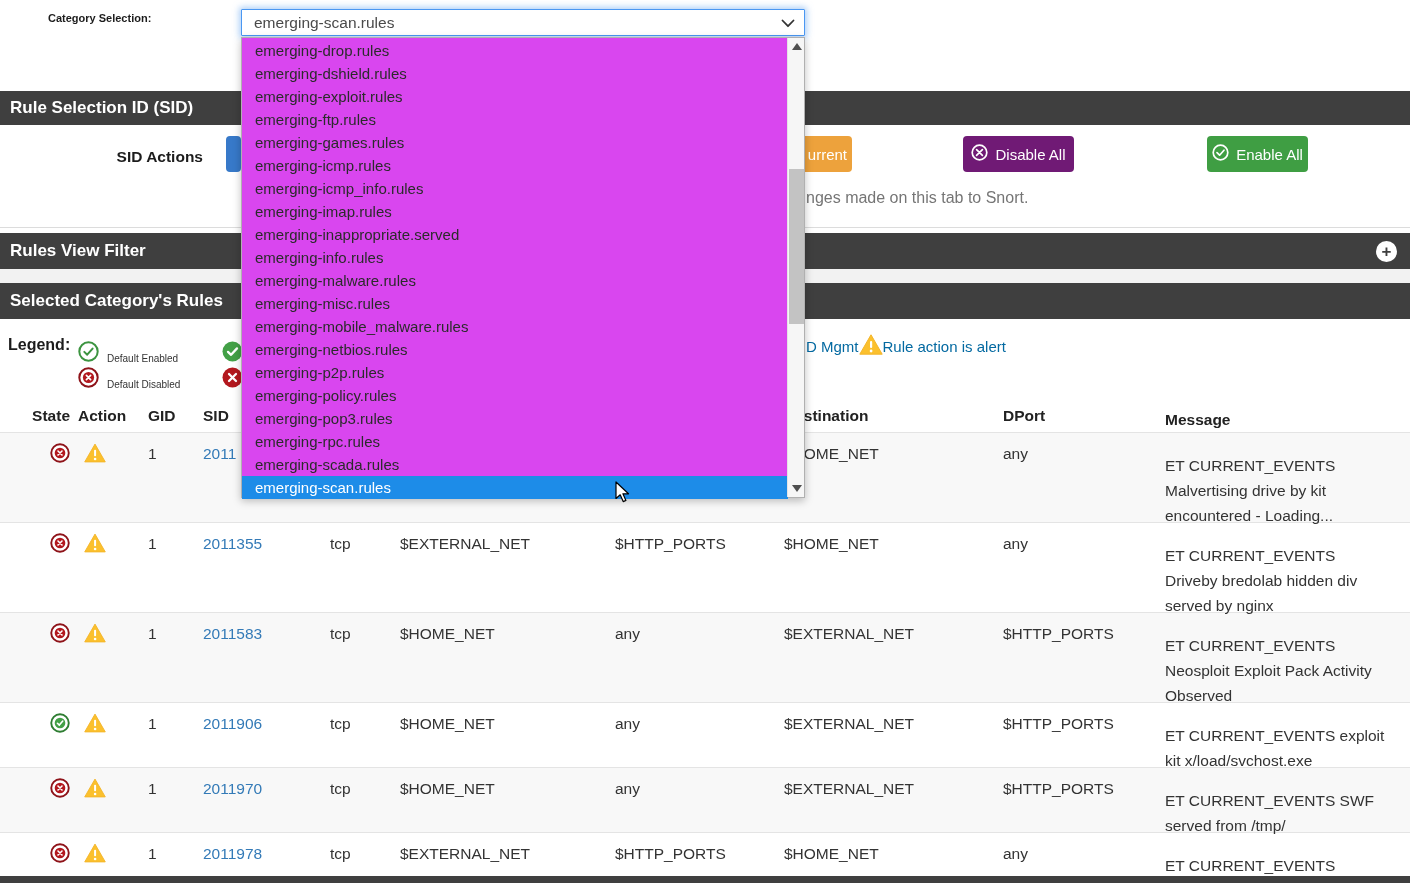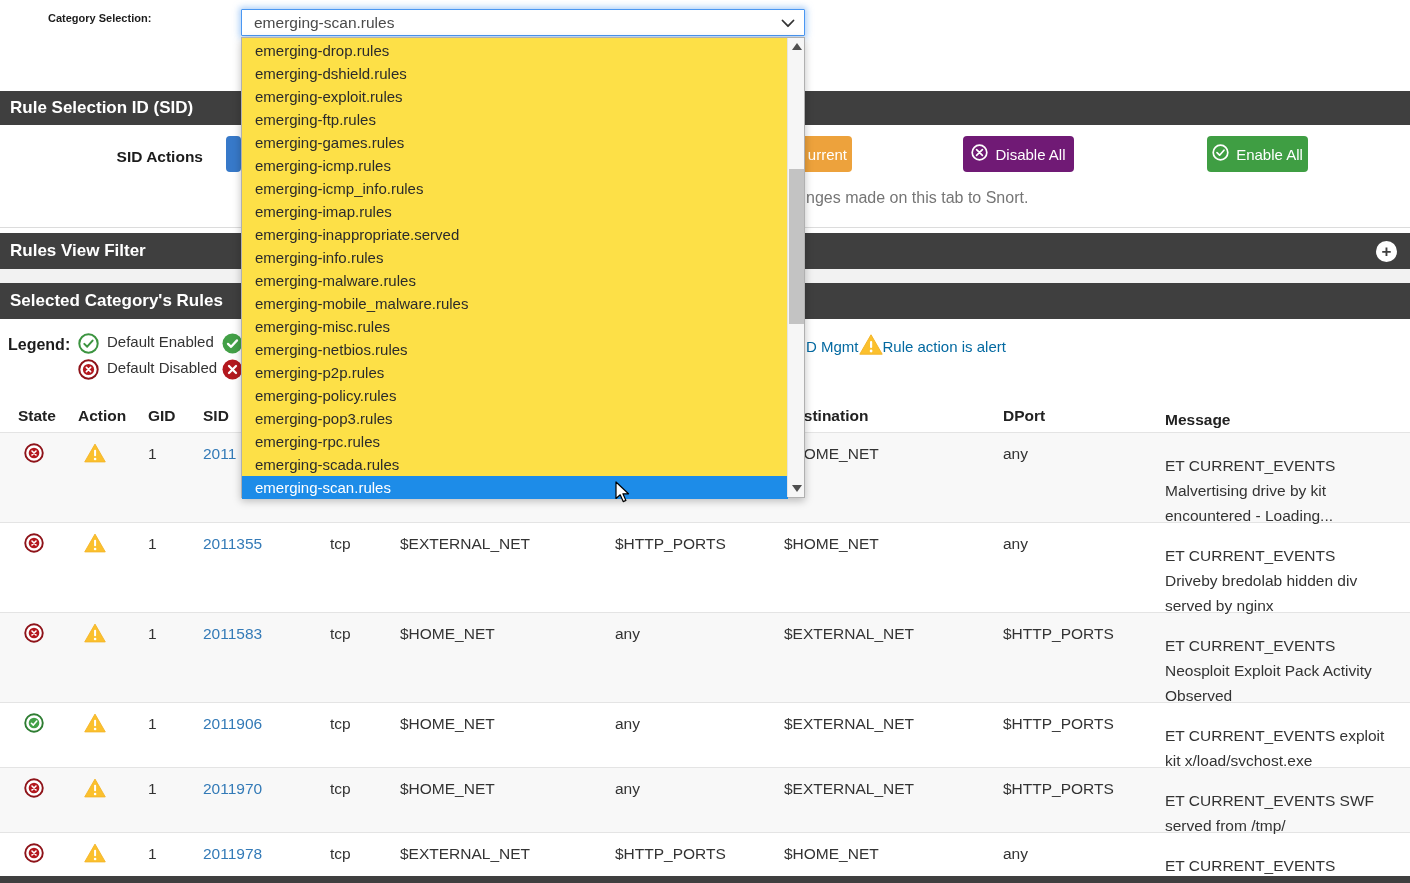--- a/index.html
+++ b/index.html
@@ -30,56 +30,56 @@
   #btn-orange { left: 737px; width: 115px; background: #eda23c; justify-content: flex-end; padding-right: 5px; }
   #btn-disable-all { left: 963px; width: 111px; background: #701a75; }
   #btn-enable-all  { left: 1207px; width: 101px; background: #3f9e43; }
   .btn svg { flex: 0 0 auto; }
 
   .apply-note { position: absolute; left: 806px; top: 189px; font-size: 16px; color: #757575; }
   .panel-divider { position: absolute; left: 0; top: 227px; width: 1410px; height: 1px; background: #dcdcdc; }
 
   
   .legend-label { position: absolute; left: 8px; top: 336px; font-size: 16px; font-weight: bold; color: #1c1c1c; }
-  .legend-item { position: absolute; display: flex; align-items: flex-start; gap: 8px; font-size: 15px; color: #333; }
+  .legend-item { position: absolute; display: flex; align-items: flex-end; gap: 8px; font-size: 10px; color: #333; margin-top: 8px; }
   .li-en  { left: 78px; top: 333px; }
   .li-dis { left: 78px; top: 359px; }
   .li-en-solid  { left: 222px; top: 333px; }
   .li-dis-solid { left: 222px; top: 359px; }
   .legend-right { position: absolute; left: 806px; top: 334px; display: flex; align-items: center; 
                   font-size: 15px; color: #0369a1; }
 
   
   .rules-table { position: absolute; left: 0; top: 399px; width: 1410px; }
   .trow { display: grid; grid-template-columns: 70px 70px 58px 132px 70px 215px 169px 211px 165px 1fr;
           border-top: 1px solid #e4e4e4; font-size: 15.5px; color: #333; }
   .trow.head { border-top: none; font-weight: bold; color: #222; height: 33px; align-items: center; }
   .trow.head > div { padding-top: 0; }
   .trow > div { padding-top: 12px; }
   .trow.stripe { background: #f8f8f8; }
-  .c-state { padding-left: 18px; }
+  .c-state { padding-left: 18px; text-align: right; }
   .c-action, .c-gid, .c-dport { padding-left: 8px; }
   .c-sid, .c-msg { padding-left: 5px; }
   .c-msg { max-width: 230px; line-height: 25px; padding-right: 4px; margin-top: 8px; }
   .row-h1 { height: 90px; } .row-h2 { height: 90px; } .row-h3 { height: 90px; }
   .row-h4 { height: 65px; } .row-h5 { height: 65px; } .row-h6 { height: 45px; }
   .sid-link { color: #337ab7; text-decoration: none; }
   .icon-cell { padding-top: 10px !important; }
   .icon-cell .ic { margin-left: 6px; display: inline-block; }
 
   .bottom-bar { position: absolute; left: 0; top: 876px; width: 1410px; height: 7px; background: #3f3f3f; }
 
   
   .select-box { position: absolute; left: 241px; top: 9px; width: 564px; height: 27px; background: #fff;
                 border: 1px solid #4a97f2; border-radius: 1px; box-shadow: 0 0 6px 2px rgba(110,170,240,.55);
                 display: flex; align-items: center; z-index: 30; }
   .select-box .val { padding-left: 12px; font-size: 15.5px; color: #4a4a4a; flex: 1; }
   .select-box .chev { margin-right: 9px; }
 
-  .select-list { position: absolute; left: 241px; top: 37px; width: 564px; height: 461px; background: #fde047;
+  .select-list { position: absolute; left: 241px; top: 37px; width: 564px; height: 461px; background: #d946ef;
                  border: 1px solid #b0b0b0; box-shadow: 0 3px 8px rgba(0,0,0,.25); z-index: 30; }
   .opts { position: absolute; left: 0; top: 0; width: 546px; padding-top: 1px; }
   .opt { height: 23px; line-height: 23px; padding-left: 13px; font-size: 15px; color: #2b2b2b;
          white-space: nowrap; overflow: hidden; }
   .opt.selected { background: #1d8ce8; color: #fff; }
 
   .sb { position: absolute; right: 0; top: 0; width: 17px; height: 459px; background: #f6f6f6;
         border-left: 1px solid #e4e4e4; }
   .sb-btn { position: absolute; left: 0; width: 17px; height: 17px; display: flex; align-items: center;
             justify-content: center; }
@@ -344,22 +344,22 @@
       <div class="opt">emerging-dshield.rules</div>
       <div class="opt">emerging-exploit.rules</div>
       <div class="opt">emerging-ftp.rules</div>
       <div class="opt">emerging-games.rules</div>
       <div class="opt">emerging-icmp.rules</div>
       <div class="opt">emerging-icmp_info.rules</div>
       <div class="opt">emerging-imap.rules</div>
       <div class="opt">emerging-inappropriate.served</div>
       <div class="opt">emerging-info.rules</div>
       <div class="opt">emerging-malware.rules</div>
+      <div class="opt">emerging-misc.rules</div>
       <div class="opt">emerging-mobile_malware.rules</div>
-      <div class="opt">emerging-misc.rules</div>
       <div class="opt">emerging-netbios.rules</div>
       <div class="opt">emerging-p2p.rules</div>
       <div class="opt">emerging-policy.rules</div>
       <div class="opt">emerging-pop3.rules</div>
       <div class="opt">emerging-rpc.rules</div>
       <div class="opt">emerging-scada.rules</div>
       <div class="opt selected">emerging-scan.rules</div>
     </div>
     <div class="sb">
       <div class="sb-btn sb-up">

